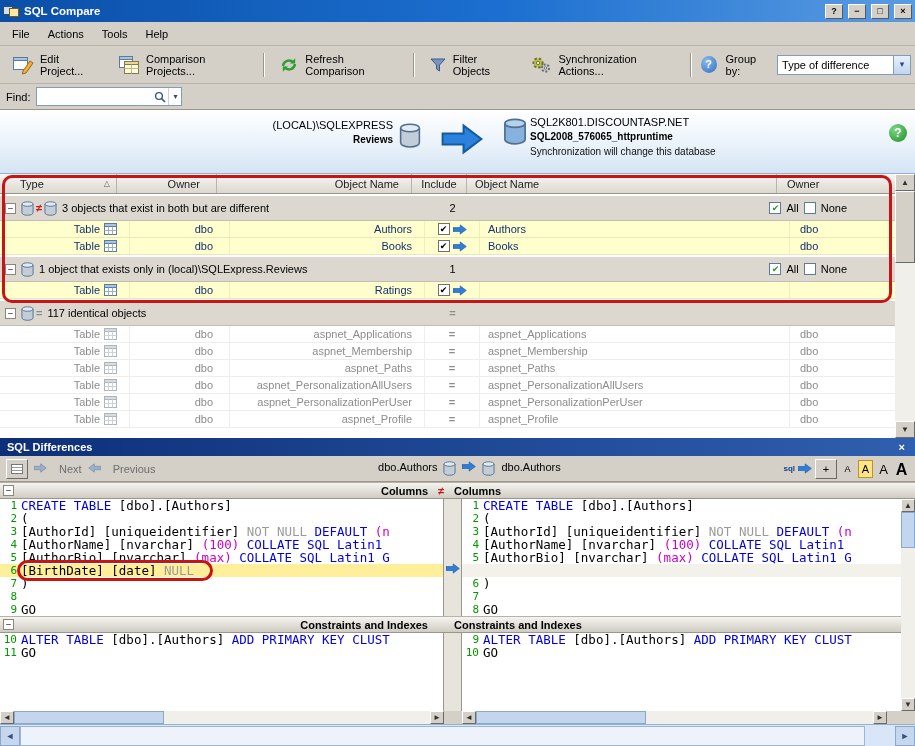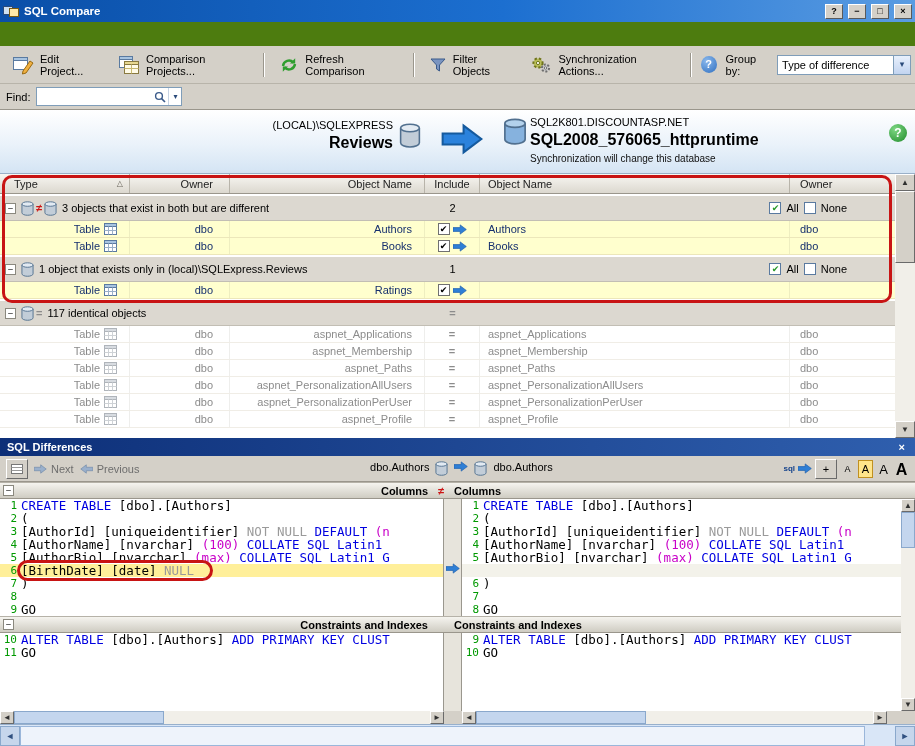--- a/index.html
+++ b/index.html
@@ -36,34 +36,34 @@
     display:flex;align-items:center;gap:6px;padding-left:6px;border-bottom:1px solid #9a968c}
   .find-input{display:flex;align-items:center;width:146px;height:19px;background:#fff;border:1px solid #7f9db9}
   .fi-space{flex:1}
   .fi-ic{padding:0 2px;display:flex;align-items:center}
   .fi-drop{width:13px;text-align:center;font-size:8px;color:#2a4a7a;border-left:1px solid #c8d4e4;line-height:17px}
   
   .cmp-header{position:absolute;left:0;top:110px;width:915px;height:64px;
     background:linear-gradient(180deg,#ffffff 0%,#eaf2fa 55%,#d4e4f4 100%);border-bottom:1px solid #9ab0c8}
   .cmp-left{position:absolute;right:522px;top:9px;text-align:right}
   .cmp-right{position:absolute;left:530px;top:6px}
-  .dbname{font-weight:bold;font-size:16px;margin-top:3px}
+  .dbname{font-weight:bold;font-size:10px;margin-top:3px}
   .sync-note{font-size:10px;margin-top:4px;color:#101010}
   .db-big-gray{position:absolute;left:399px;top:13px}
   .big-arrow{position:absolute;left:430px;top:13px}
   .db-big-blue{position:absolute;left:503px;top:8px}
   .help-green{position:absolute;right:8px;top:14px;width:18px;height:18px;border-radius:50%;
     background:radial-gradient(circle at 35% 30%,#7ed884,#1f8a2a);color:#fff;font-weight:bold;
     text-align:center;line-height:18px;font-size:12px}
   
   .grid{position:absolute;left:0;top:174px;width:915px;height:264px;background:#fff}
   .grid-header{display:flex;height:20px;width:895px;background:linear-gradient(#f8f7f3,#dcd8cf);
     border-bottom:1px solid #9a968c;color:#222}
   .hcell{display:flex;align-items:center;height:100%;border-right:1px solid #b8b4aa;position:relative}
-  .h-type{width:130px;padding-left:14px}
+  .h-type{width:117px;padding-left:20px}
   .sort-tri{position:absolute;right:6px;top:5px;font-size:8px;color:#6a665c}
   .h-owner-l{width:100px;justify-content:flex-end;padding-right:16px}
   .h-obj-l{width:195px;justify-content:flex-end;padding-right:12px}
   .h-inc{width:55px;justify-content:center}
   .h-obj-r{width:310px;padding-left:8px}
   .h-owner-r{width:105px;padding-left:10px;border-right:none}
   #grid-body{width:895px;height:244px;overflow:hidden;background:#fff}
   .g-row{position:relative;display:flex;align-items:center;gap:5px;height:27px;padding-left:5px;
     background:#dcd8d0;border-top:2px solid #fff;border-bottom:1px solid #c2beb4}
   .exp{flex:0 0 11px;width:11px;height:11px;background:#fff;border:1px solid #8a887e;
@@ -101,21 +101,21 @@
   .sqldiff{position:absolute;left:0;top:438px;width:915px;height:286px;background:#d4d0c8}
   .sd-title{position:absolute;left:0;top:0;width:915px;height:18px;
     background:linear-gradient(90deg,#0d2f78,#2f5fae 60%,#40６fbe);
     background:linear-gradient(90deg,#0d2f78,#2f5fae);
     color:#fff;font-weight:bold;display:flex;align-items:center;padding:0 7px}
   .sd-close{margin-left:auto;font-size:11px;padding:0 3px}
   .sd-toolbar{position:absolute;left:0;top:18px;width:915px;height:26px;background:#d4d0c8;
     display:flex;align-items:center;gap:6px;padding:0 6px;border-bottom:1px solid #9a968c}
   .sd-small-btn{width:22px;height:20px;background:#d4d0c8;border:1px solid;border-color:#fff #6a6a6a #6a6a6a #fff;
     display:grid;place-items:center}
-  .nav{display:flex;align-items:center;gap:4px;color:#6e6e6e}
+  .nav{display:flex;align-items:flex-start;gap:12px;color:#6e6e6e}
   .nav .mirror{transform:scaleX(-1);display:inline-flex}
   .sd-center{display:flex;gap:6px;color:#000}
   .sd-flex{flex:1}
   .sqltag{font-size:8px;font-weight:bold;color:#12408a;letter-spacing:0}
   .sd-right{display:flex;align-items:center;gap:3px}
   .abtn{min-width:15px;height:18px;text-align:center;line-height:17px;border:1px solid transparent}
   .a1{font-size:9px}
   .a2{font-size:11px;background:#ffe58a;border:1px solid #c09020}
   .a3{font-size:13px}
   .a4{font-size:16px;font-weight:bold}
@@ -188,20 +188,26 @@
         </svg>
       </span>
     <span>SQL Compare</span>
     <span class="tb-spacer"></span>
     <span class="win-btn">?</span>
     <span class="win-btn">−</span>
     <span class="win-btn">□</span>
     <span class="win-btn">×</span>
   </div>
 
+  <div class="menubar">
+    <span class="menu-item">File</span>
+    <span class="menu-item">Actions</span>
+    <span class="menu-item">Tools</span>
+    <span class="menu-item">Help</span>
+  </div>
 
   <div class="toolbar">
     <div class="tbtn">
       <span>
           <svg width="22" height="20" viewBox="0 0 22 20">
             <rect x="1.5" y="2.5" width="14" height="12" fill="#fff" stroke="#5a7aa0"></rect>
             <rect x="1.5" y="2.5" width="14" height="3" fill="#a8c4e0" stroke="#5a7aa0"></rect>
             <path d="M11 16 L18 6 l3 2 -7 10 -3.6 1z" fill="#f0b040" stroke="#9a6a10"></path>
           </svg>
         </span>

